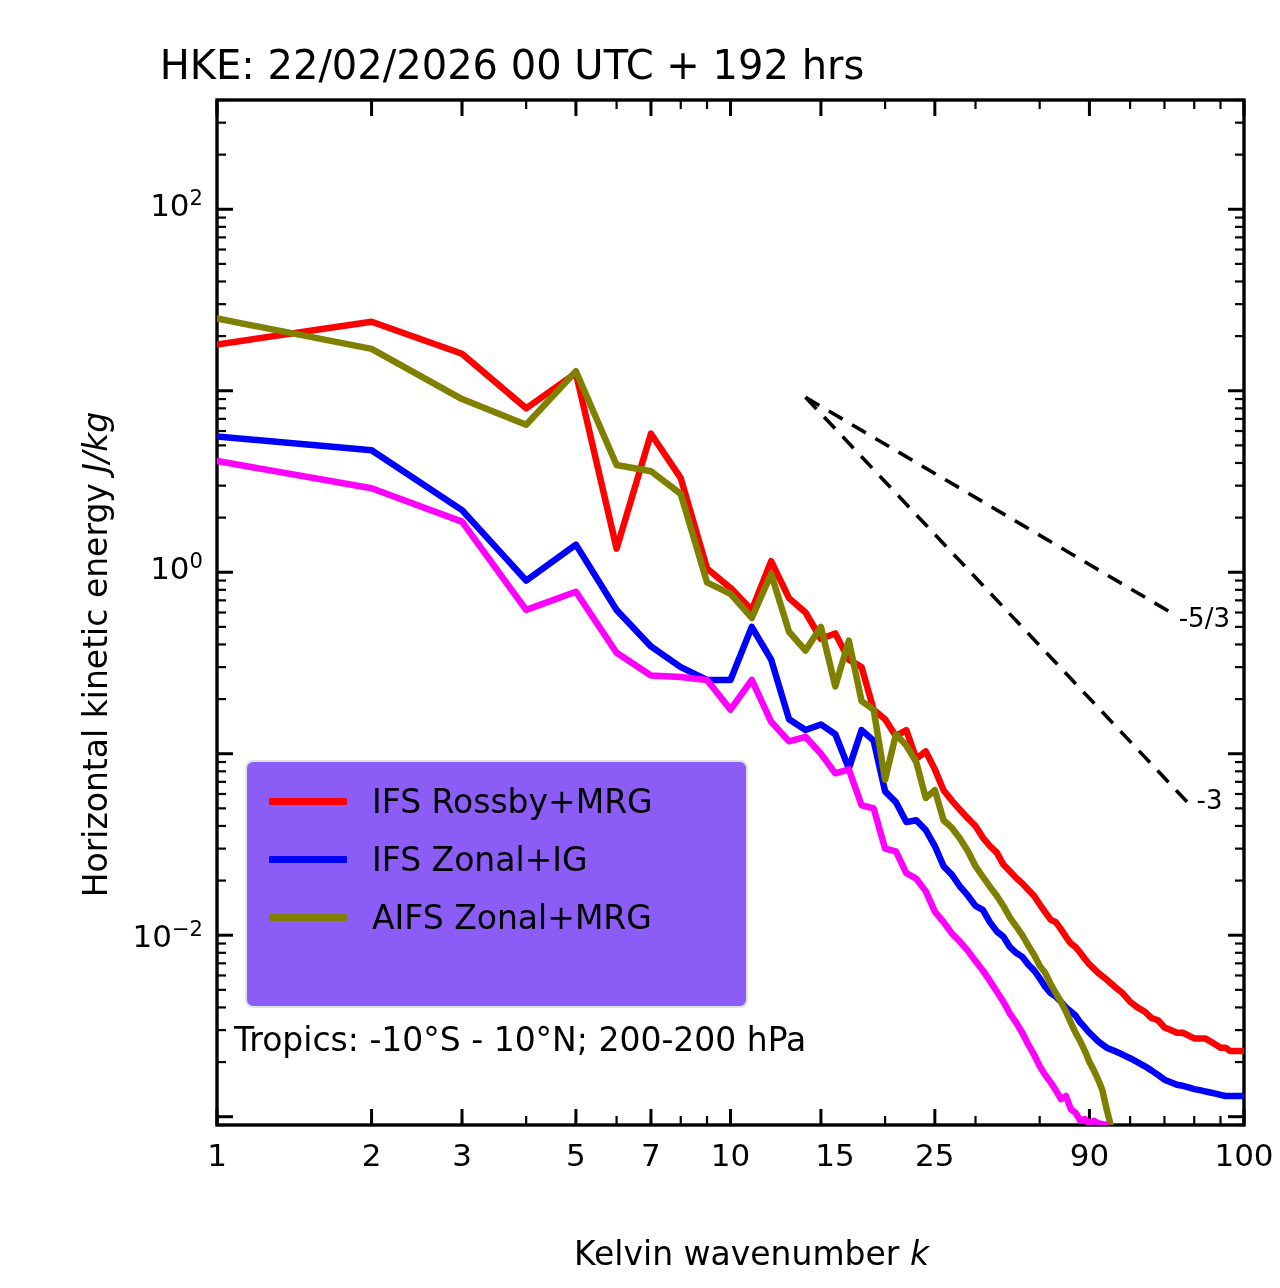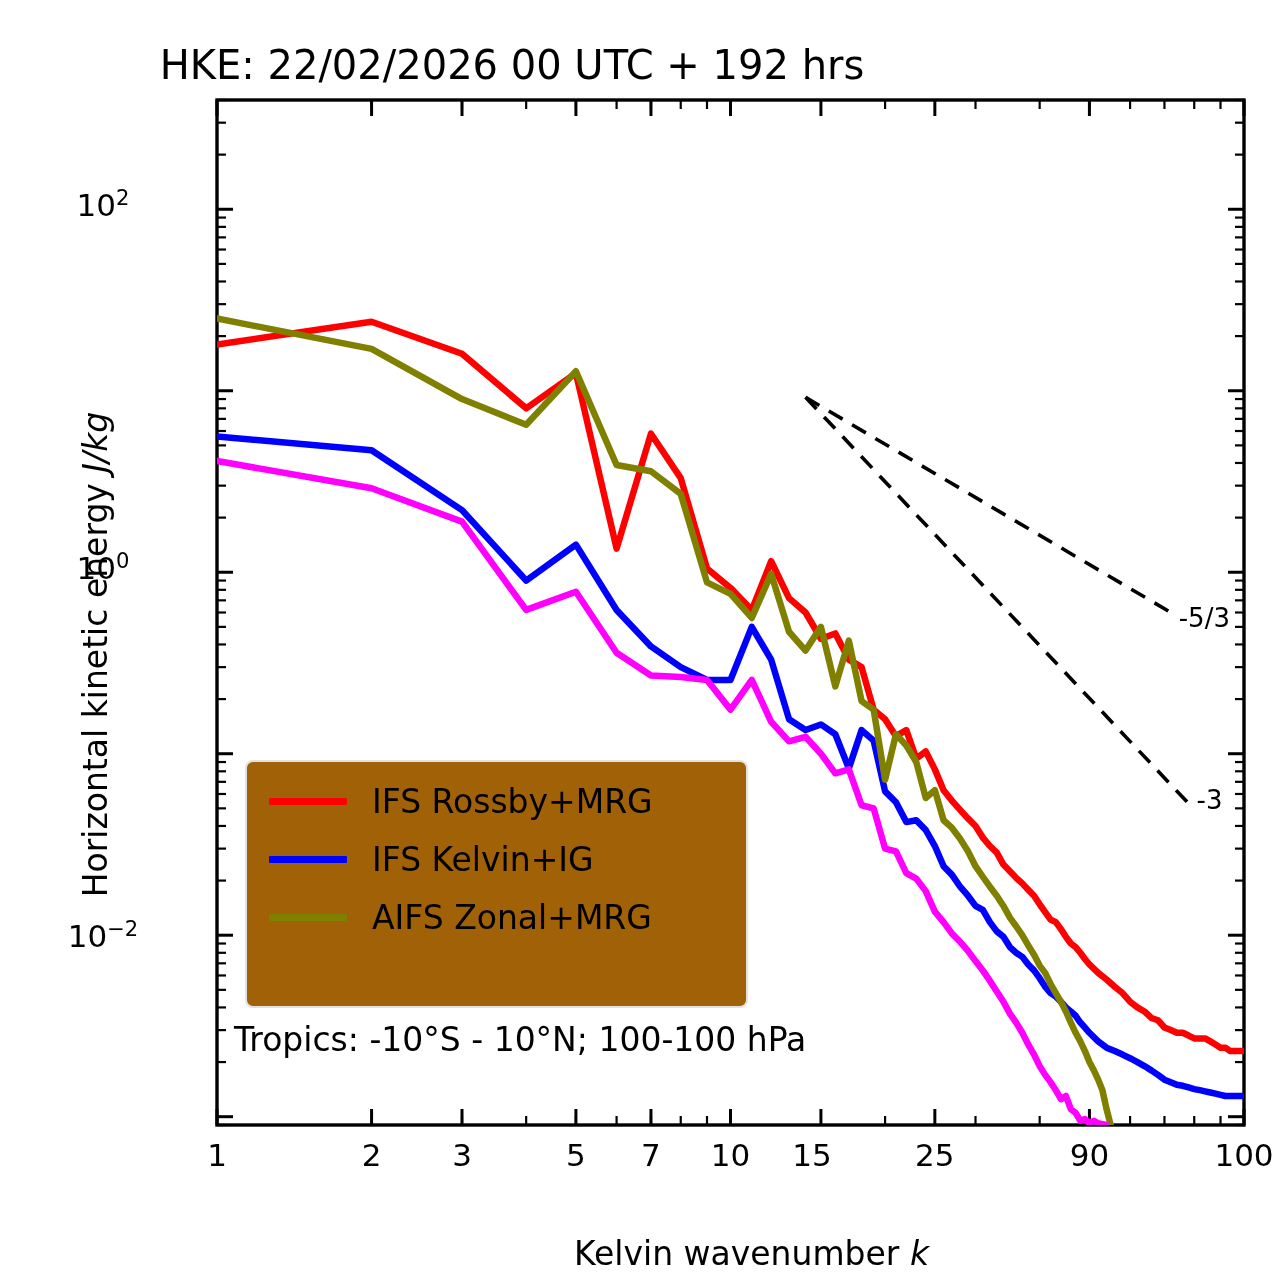--- a/index.html
+++ b/index.html
@@ -16,26 +16,26 @@
   #plot-svg{position:absolute;left:0;top:0;}
 
   .axis-label{position:absolute;color:#000;font-size:33px;white-space:pre;}
   #ylabel{
     left:-255px;top:617px;width:700px;text-align:center;
     transform:rotate(-90deg);transform-origin:center center;
   }
   #xlabel{left:217px;top:1195px;width:1027px;text-align:center;}
 
   .tick-label{position:absolute;color:#000;font-size:31px;text-align:center;white-space:pre;}
-  .ytick-label{position:absolute;color:#000;font-size:31px;text-align:center;white-space:pre;}
+  .ytick-label{position:absolute;color:#000;font-size:31px;text-align:right;white-space:pre;}
   .ytick-label sup{font-size:0.68em;vertical-align:super;line-height:0;}
 
   #legend{
     position:absolute;left:245px;top:760px;width:503px;height:248px;
-    border:2px solid #e2e2e2;border-radius:8px;background:#a16207;
+    border:2px solid #e2e2e2;border-radius:8px;background:#8b5cf6;
     box-sizing:border-box;padding:10px 0 0 0;
   }
   .legend-row{display:flex;align-items:center;height:58px;padding-left:22px;}
   .legend-swatch{width:78px;height:7px;border-radius:1px;margin-right:25px;flex:none;}
   .legend-text{font-size:33px;color:#000;white-space:pre;line-height:1;}
 
   #annotation{
     position:absolute;left:234px;top:1020px;font-size:33px;color:#000;white-space:pre;
   }
   .slope-label{position:absolute;font-size:26px;color:#000;white-space:pre;}
@@ -236,21 +236,21 @@
     <span>Kelvin wavenumber </span><i>k</i>
   </div>
 
   <div id="xtick-labels">
       <div class="tick-label" style="left: 157px; top: 1137px; width: 120px;">1</div>
       <div class="tick-label" style="left: 311.579px; top: 1137px; width: 120px;">2</div>
       <div class="tick-label" style="left: 402.002px; top: 1137px; width: 120px;">3</div>
       <div class="tick-label" style="left: 515.921px; top: 1137px; width: 120px;">5</div>
       <div class="tick-label" style="left: 590.958px; top: 1137px; width: 120px;">7</div>
       <div class="tick-label" style="left: 670.5px; top: 1137px; width: 120px;">10</div>
-      <div class="tick-label" style="left: 752px; top: 1137px; width: 120px;">15</div>
+      <div class="tick-label" style="left: 775px; top: 1137px; width: 120px;">15</div>
       <div class="tick-label" style="left: 874.842px; top: 1137px; width: 120px; text-align: center;">25</div>
       <div class="tick-label" style="left: 1029.42px; top: 1137px; width: 120px;">90</div>
       <div class="tick-label" style="left: 1184px; top: 1137px; width: 120px;">100</div>
     </div>
   <div id="ytick-labels">
       <div class="ytick-label" style="left: 3px; top: 187.265px; width: 200px;"><span>10</span><sup>2</sup></div>
       <div class="ytick-label" style="left: 3px; top: 550.238px; width: 200px;"><span>10</span><sup>0</sup></div>
       <div class="ytick-label" style="left: 3px; top: 918px; width: 200px;"><span>10</span><sup>−2</sup></div>
     </div>
   <div id="slope-labels">
@@ -258,23 +258,23 @@
       <div class="slope-label" style="left: 1196.59px; top: 785.471px;">-3</div>
     </div>
 
   <div id="legend">
       <div class="legend-row">
         <div class="legend-swatch" style="background: rgb(255, 0, 0);"></div>
         <div class="legend-text">IFS Rossby+MRG</div>
       </div>
       <div class="legend-row">
         <div class="legend-swatch" style="background: rgb(0, 0, 255);"></div>
-        <div class="legend-text">IFS Kelvin+IG</div>
+        <div class="legend-text">IFS Zonal+IG</div>
       </div>
       <div class="legend-row">
         <div class="legend-swatch" style="background: rgb(128, 128, 0);"></div>
         <div class="legend-text">AIFS Zonal+MRG</div>
       </div>
     </div>
 
-  <div id="annotation">Tropics: -10°S - 10°N; 100-100 hPa</div>
+  <div id="annotation">Tropics: -10°S - 10°N; 200-200 hPa</div>
 
 </div>
 
 </body></html>

